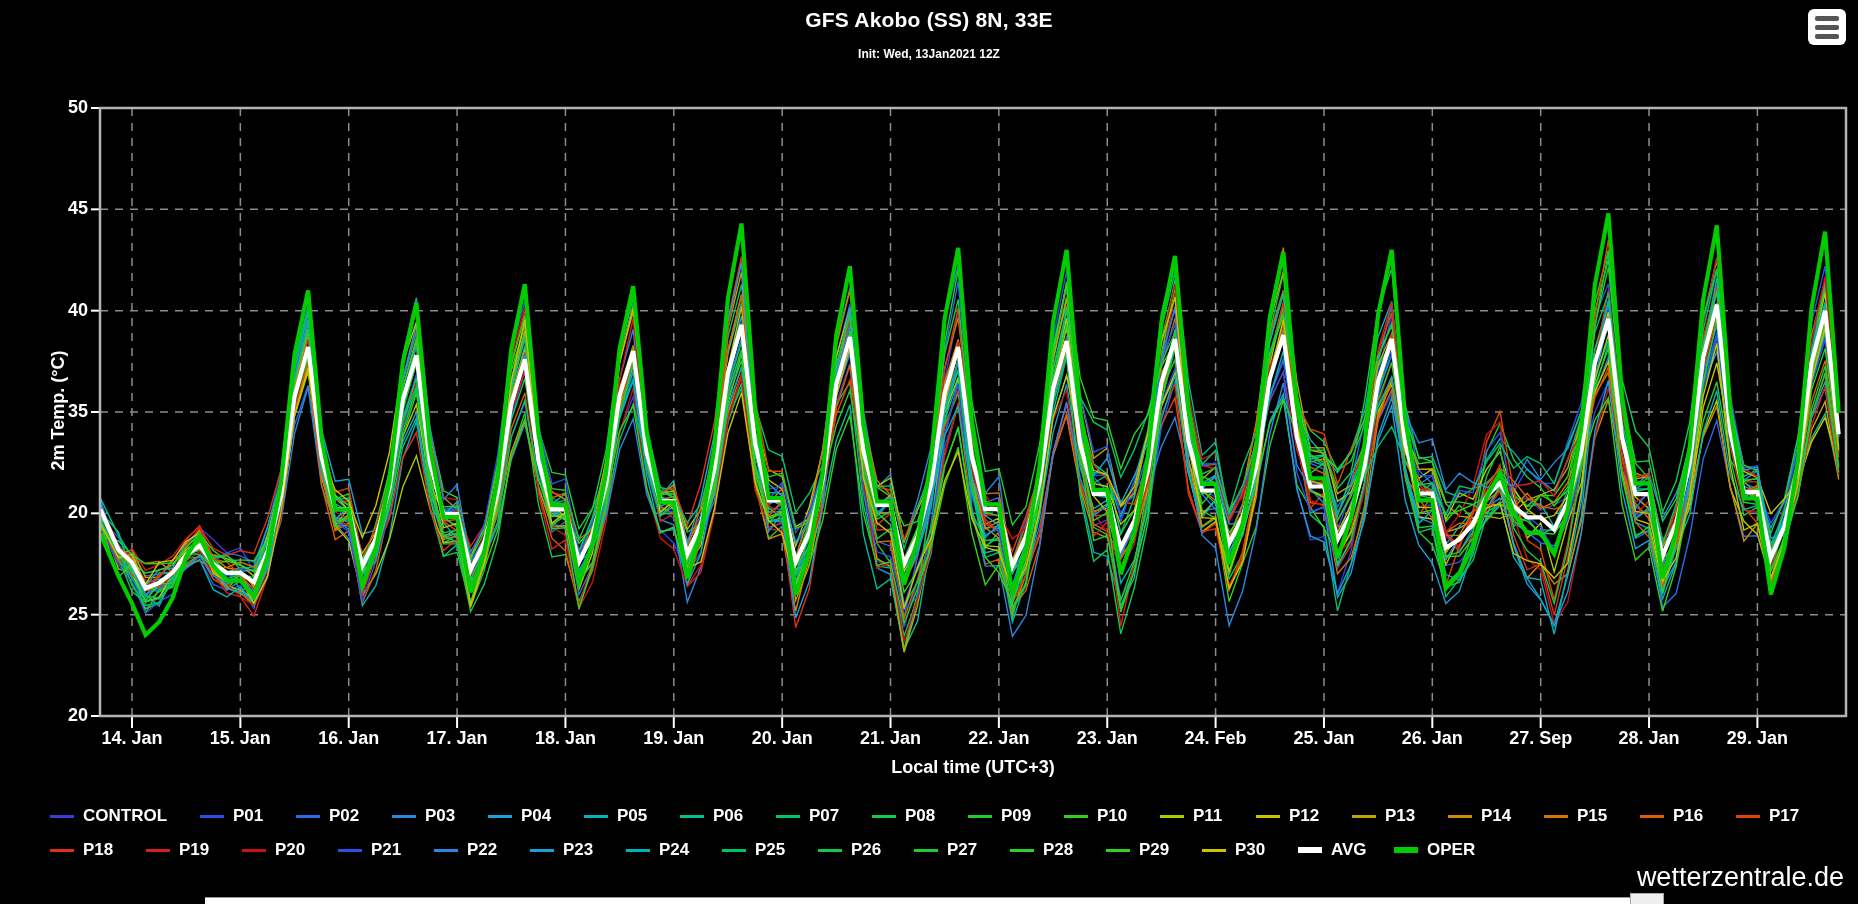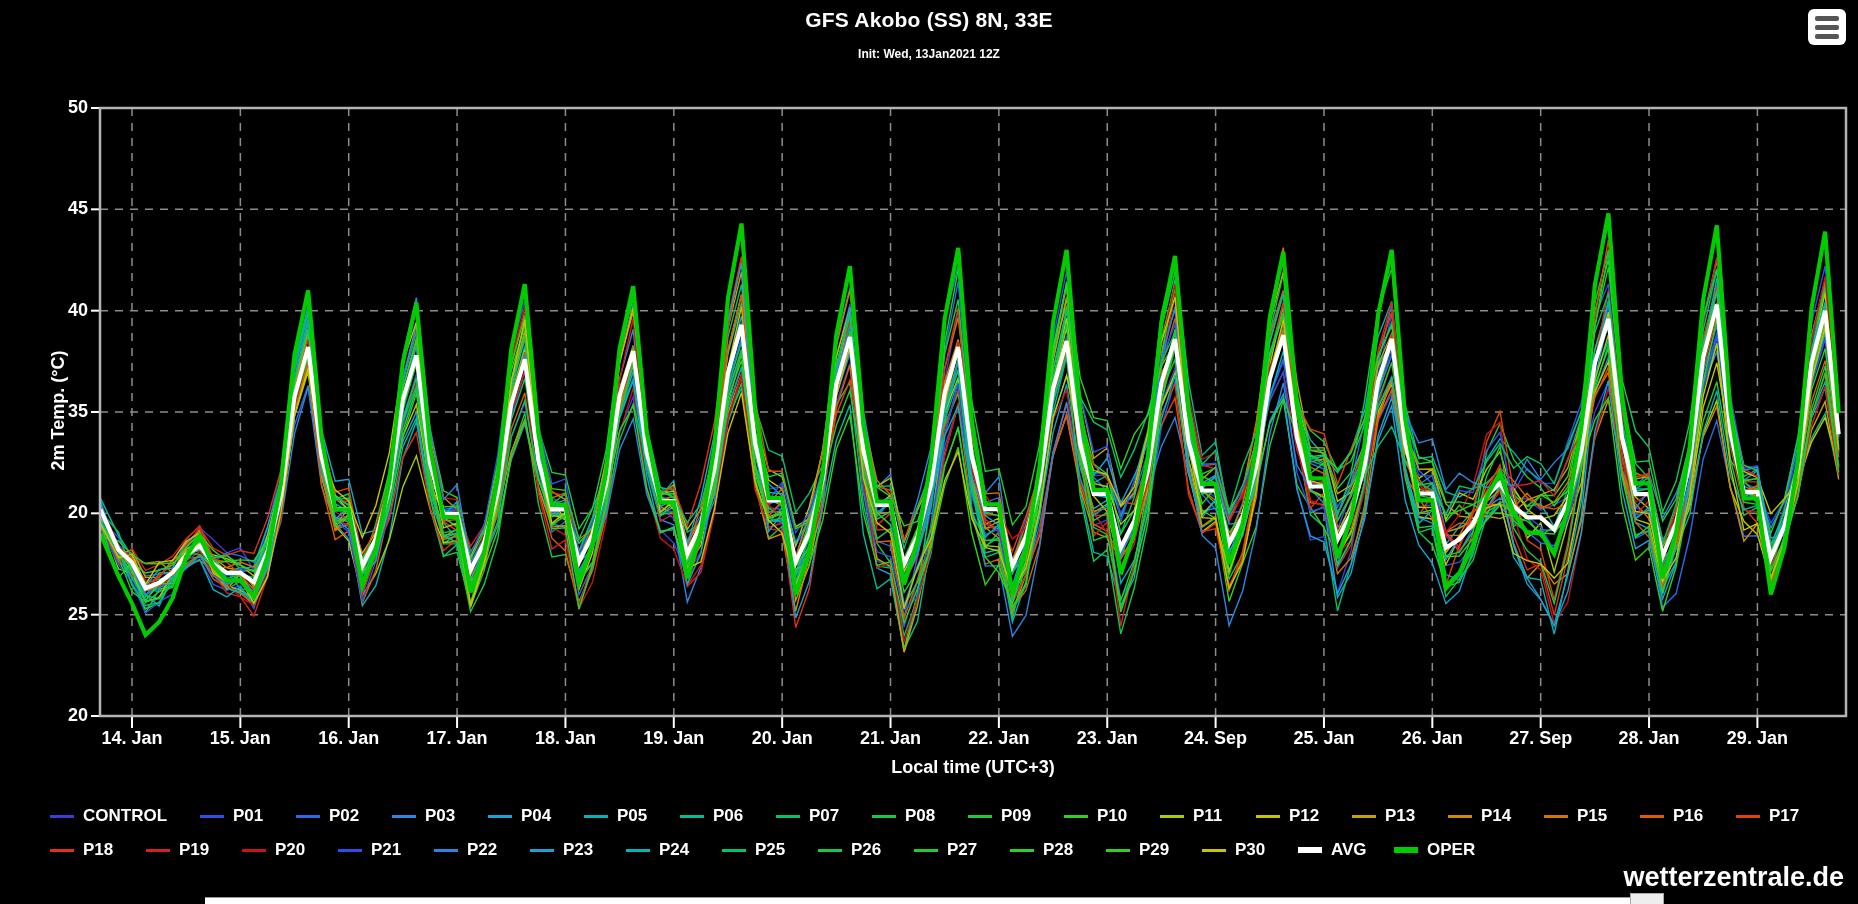--- a/index.html
+++ b/index.html
@@ -23,21 +23,21 @@
   .xlabel{position:absolute;top:757px;left:0;width:1946px;text-align:center;
           font-size:18px;font-weight:700;}
   .legend{position:absolute;left:50px;width:1790px;display:flex;}
   .legend-row1{top:806px;}
   .legend-row2{top:840px;}
   .lg-item{display:flex;align-items:center;width:96px;flex:0 0 auto;}
   .lg-item.wide{width:150px;text-align:center;}
   .lg-dash{width:24px;height:3px;margin-right:9px;flex:0 0 auto;}
   .lg-dash.thick{height:6px;}
   .lg-label{font-size:17px;font-weight:700;white-space:nowrap;}
-  .watermark{position:absolute;right:14px;top:862px;font-size:27px;font-weight:700;}
+  .watermark{position:absolute;right:14px;top:862px;font-size:27px;font-weight:400;}
   .hscroll{position:absolute;left:205px;top:897px;width:1457px;height:7px;background:#fff;
            border-top:1px solid #999;}
   .hscroll-btn{position:absolute;left:1630px;top:893px;width:32px;height:11px;background:#eee;
            border:1px solid #aaa;}
 </style>
 </head>
 <body>
 
 <div id="app">
 
@@ -147,21 +147,21 @@
       <div class="xtick" style="left: 132px; top: 728px;">14. Jan</div>
       <div class="xtick" style="left: 240.36px; top: 728px;">15. Jan</div>
       <div class="xtick" style="left: 348.72px; top: 728px;">16. Jan</div>
       <div class="xtick" style="left: 457.08px; top: 728px;">17. Jan</div>
       <div class="xtick" style="left: 565.44px; top: 728px;">18. Jan</div>
       <div class="xtick" style="left: 673.8px; top: 728px;">19. Jan</div>
       <div class="xtick" style="left: 782.16px; top: 728px;">20. Jan</div>
       <div class="xtick" style="left: 890.52px; top: 728px;">21. Jan</div>
       <div class="xtick" style="left: 998.88px; top: 728px;">22. Jan</div>
       <div class="xtick" style="left: 1107.24px; top: 728px;">23. Jan</div>
-      <div class="xtick" style="left: 1215.6px; top: 728px;">24. Sep</div>
+      <div class="xtick" style="left: 1215.6px; top: 728px;">24. Feb</div>
       <div class="xtick" style="left: 1323.96px; top: 728px;">25. Jan</div>
       <div class="xtick" style="left: 1432.32px; top: 728px; text-align: center;">26. Jan</div>
       <div class="xtick" style="left: 1540.68px; top: 728px;">27. Sep</div>
       <div class="xtick" style="left: 1649.04px; top: 728px;">28. Jan</div>
       <div class="xtick" style="left: 1757.4px; top: 728px;">29. Jan</div>
     </div>
 
   <div class="ylabel">2m Temp. (°C)</div>
   <div class="xlabel">Local time (UTC+3)</div>
 

